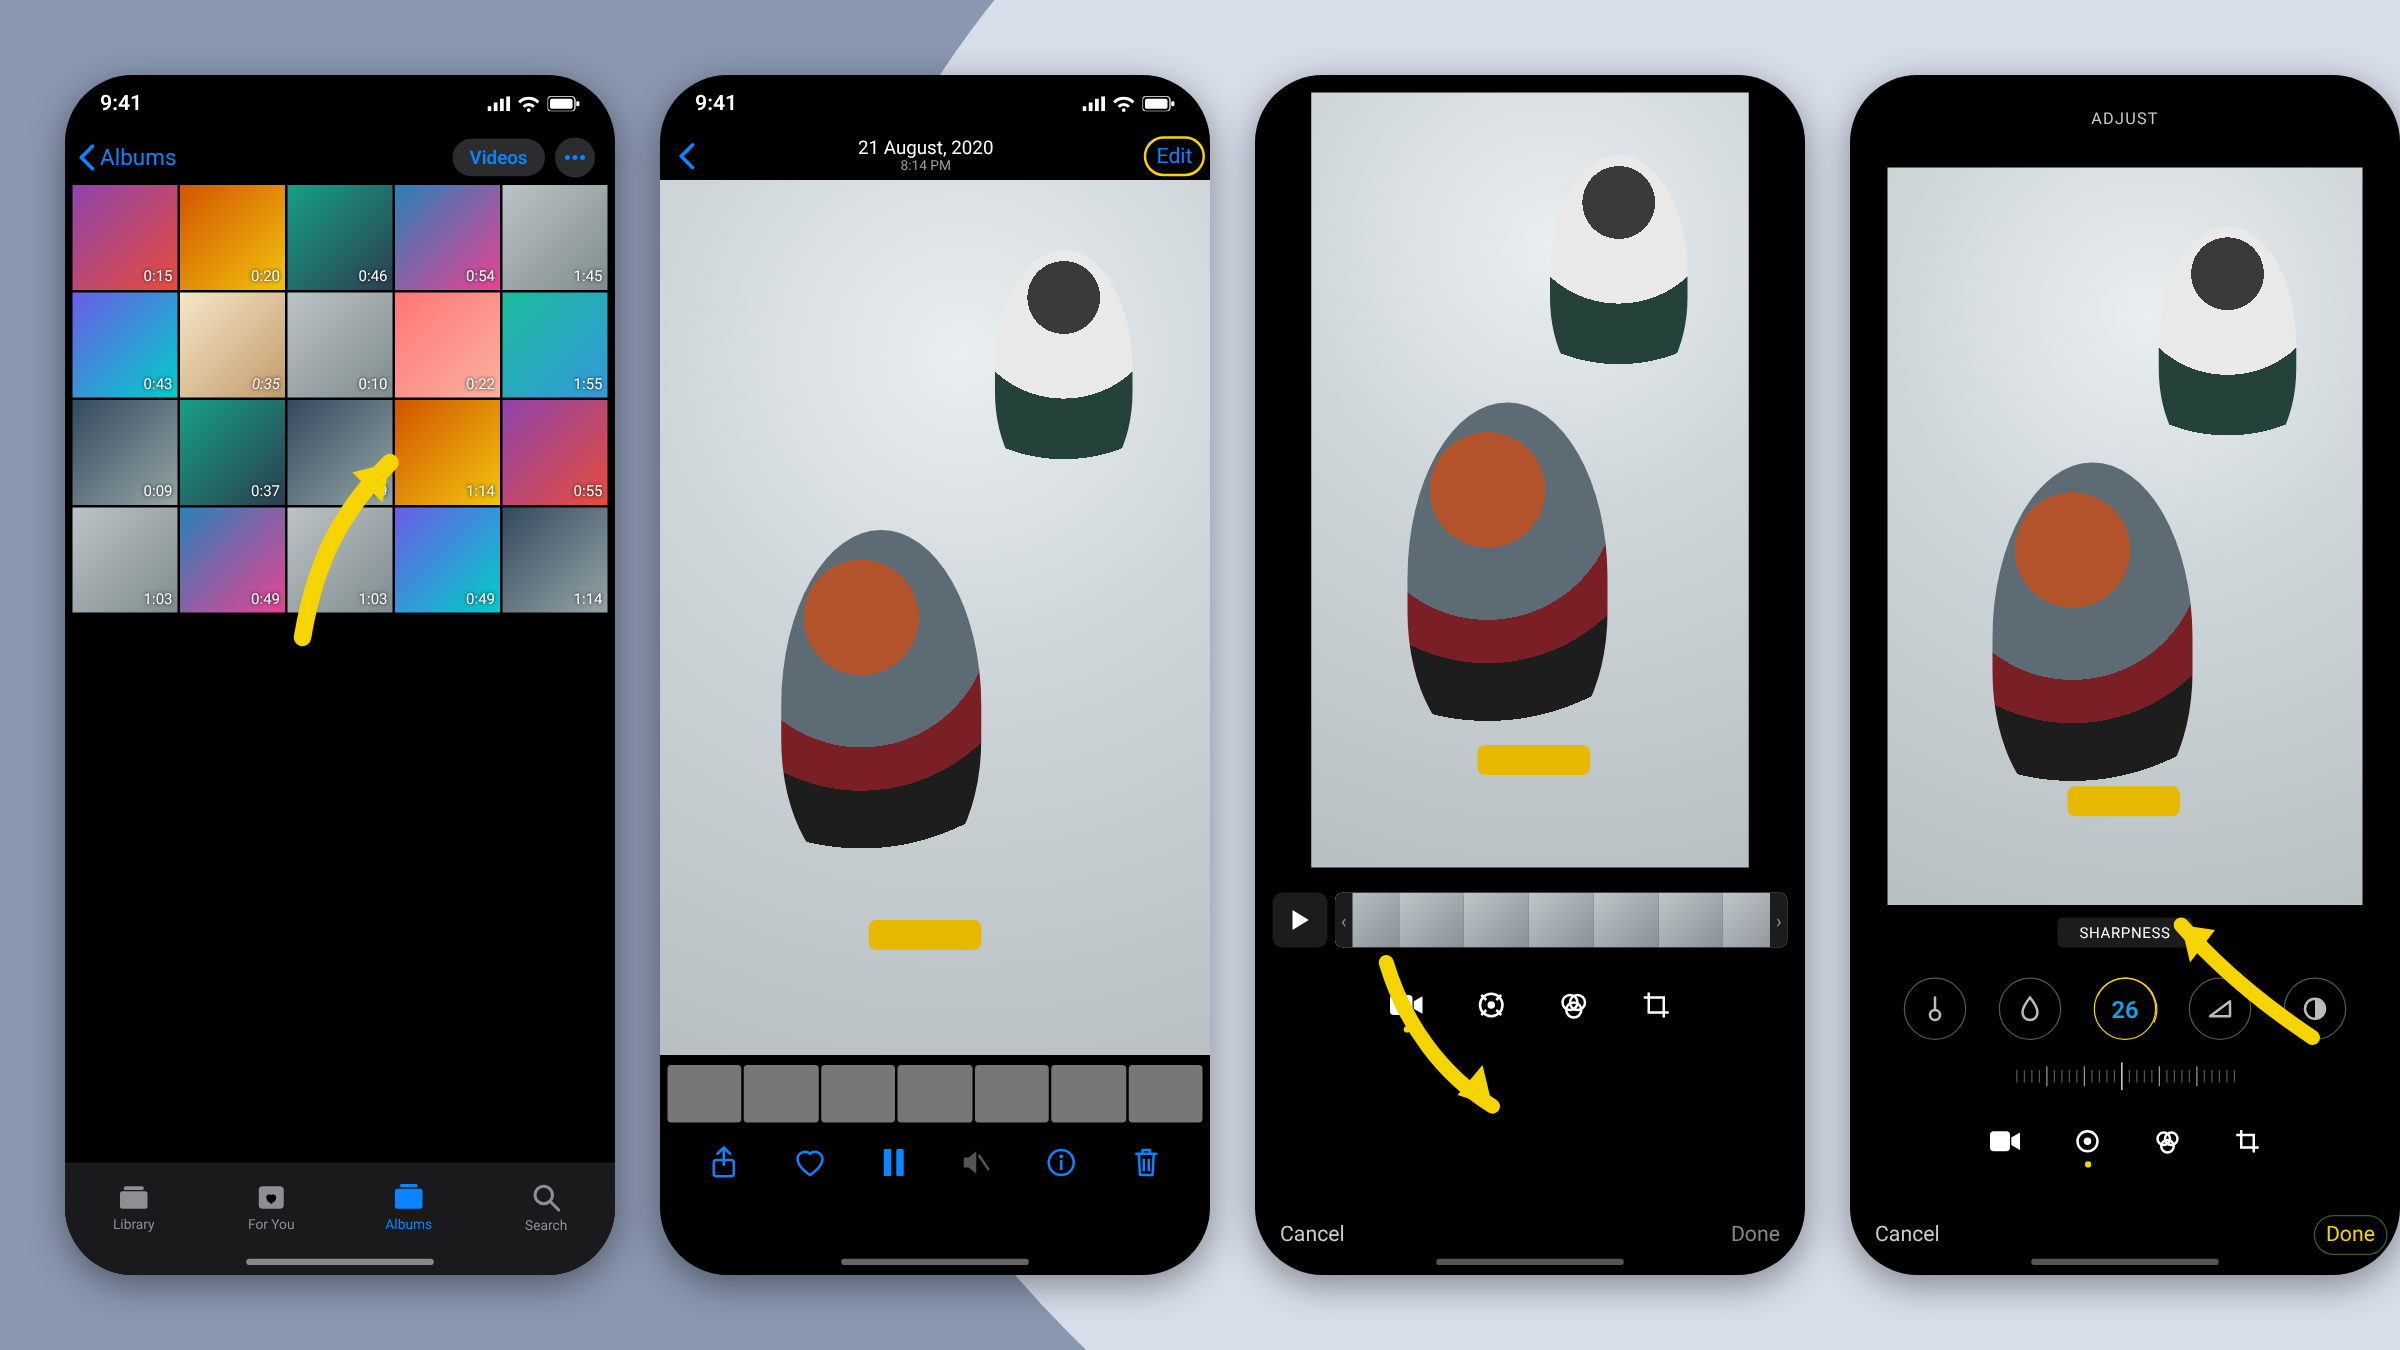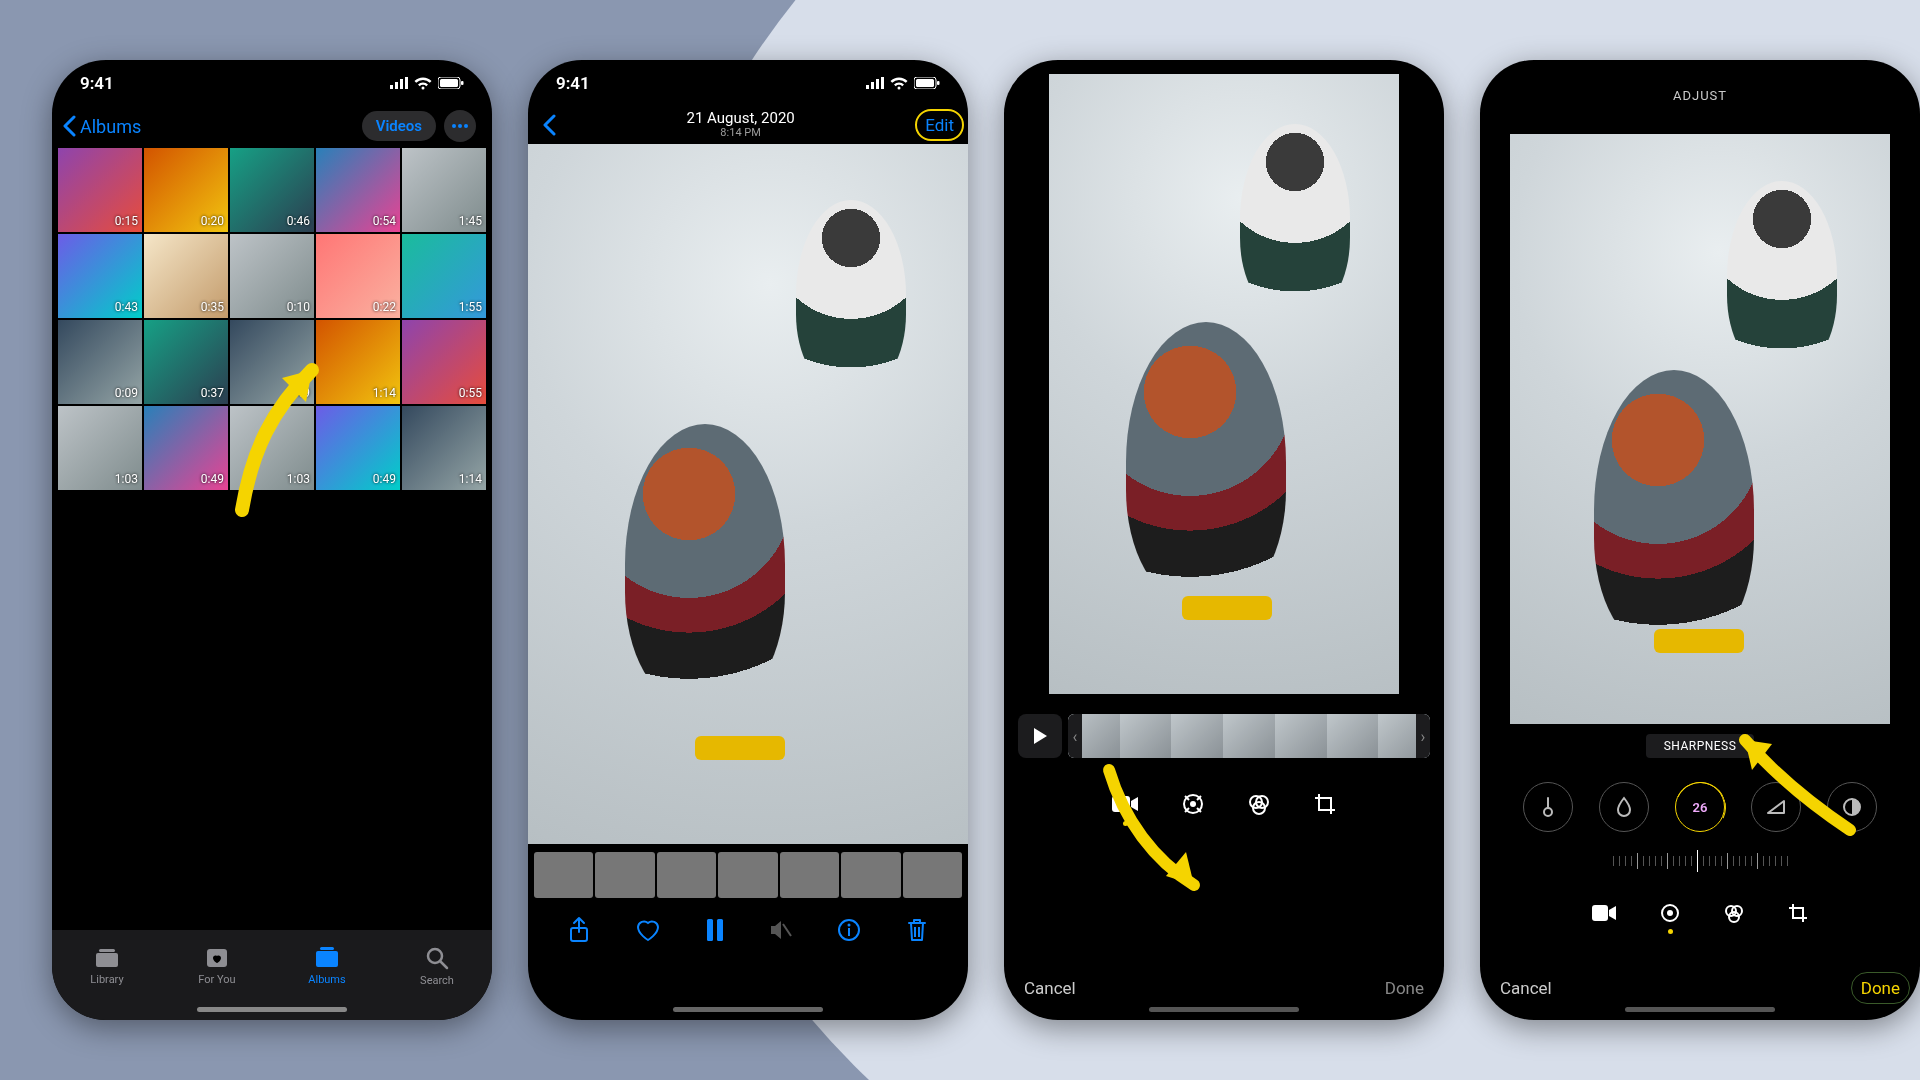--- a/index.html
+++ b/index.html
@@ -85,21 +85,21 @@
     display:flex; align-items:flex-end; justify-content:flex-end;
     font-size:12px; padding:4px; color:#fff;
   }
   .thumb span { text-shadow:0 0 3px #000; }
   
   .tb-a{background:linear-gradient(135deg,#8e44ad,#e74c3c);}
   .tb-b{background:linear-gradient(135deg,#d35400,#f1c40f);}
   .tb-c{background:linear-gradient(135deg,#16a085,#2c3e50);}
   .tb-d{background:linear-gradient(135deg,#2980b9,#e84393);}
   .tb-e{background:linear-gradient(135deg,#bdc3c7,#7f8c8d);}
-  .tb-f{background:linear-gradient(135deg,#f5e6c8,#c39b6b);}
+  .tb-f{background:linear-gradient(135deg,#f5e6c8,#c39b6b);font-style:italic;}
   .tb-g{background:linear-gradient(135deg,#34495e,#95a5a6);}
   .tb-h{background:linear-gradient(135deg,#1abc9c,#3498db);}
   .tb-i{background:linear-gradient(135deg,#6c5ce7,#00cec9);}
   .tb-j{background:linear-gradient(135deg,#ff7675,#fab1a0);}
 
   .tabbar {
     position:absolute; bottom:0; left:0; right:0;
     height:90px; background:rgba(28,28,30,.92);
     display:flex; padding-bottom:18px;
   }
@@ -149,21 +149,21 @@
   .edit-tools{display:flex;justify-content:center;gap:42px;margin-top:34px;color:#ddd;}
   .edit-tools .tool{position:relative;display:flex;align-items:center;justify-content:center;}
   .tool-dot{position:absolute;bottom:-10px;width:5px;height:5px;border-radius:50%;background:#f5d400;}
   .edit-footer{position:absolute;bottom:22px;left:0;right:0;display:flex;justify-content:space-between;align-items:center;padding:0 20px;color:#ccc;font-size:17px;}
   .edit-footer .done.gold{color:#f5d400;}
 
   
   .adjust-label{display:block;margin:10px auto 0;background:#1c1c1e;padding:5px 18px;border-radius:4px;font-size:12px;letter-spacing:.5px;width:max-content;}
   .dials{display:flex;justify-content:center;gap:26px;margin-top:24px;}
   .dial{width:50px;height:50px;border:1.5px solid #555;border-radius:50%;display:flex;align-items:center;justify-content:center;color:#bbb;position:relative;}
-  .dial.active{border-color:#f5d400;color:#f0abfc;font-size:13px;font-weight:600;}
+  .dial.active{border-color:#f5d400;color:#0ea5e9;font-size:19px;font-weight:600;}
   .dial.active::before{content:"";position:absolute;inset:-1.5px;border:1.5px solid transparent;border-top-color:#f5d400;border-right-color:#f5d400;border-radius:50%;transform:rotate(-20deg);} 
   .ruler{height:30px;margin:14px 30px 0;display:flex;align-items:center;justify-content:center;gap:5px;}
   .tick{width:1px;height:10px;background:#555;}
   .tick.big{height:16px;background:#999;}
   .done-oval{position:relative;}
   .done-oval::after{content:"";position:absolute;inset:-6px -10px;border:1.5px solid #3a5a2a;border-radius:999px;}
 
   
   .person1,.person2{position:absolute;border-radius:50% 50% 40% 40%;}
   .person1{width:160px;height:280px;left:22%;top:40%;background:radial-gradient(circle at 40% 25%,#b3542c 0 20%,#5d6b74 20% 45%,#7a1f26 45% 60%,#1d1d1d 60% 80%,transparent 80%);}

